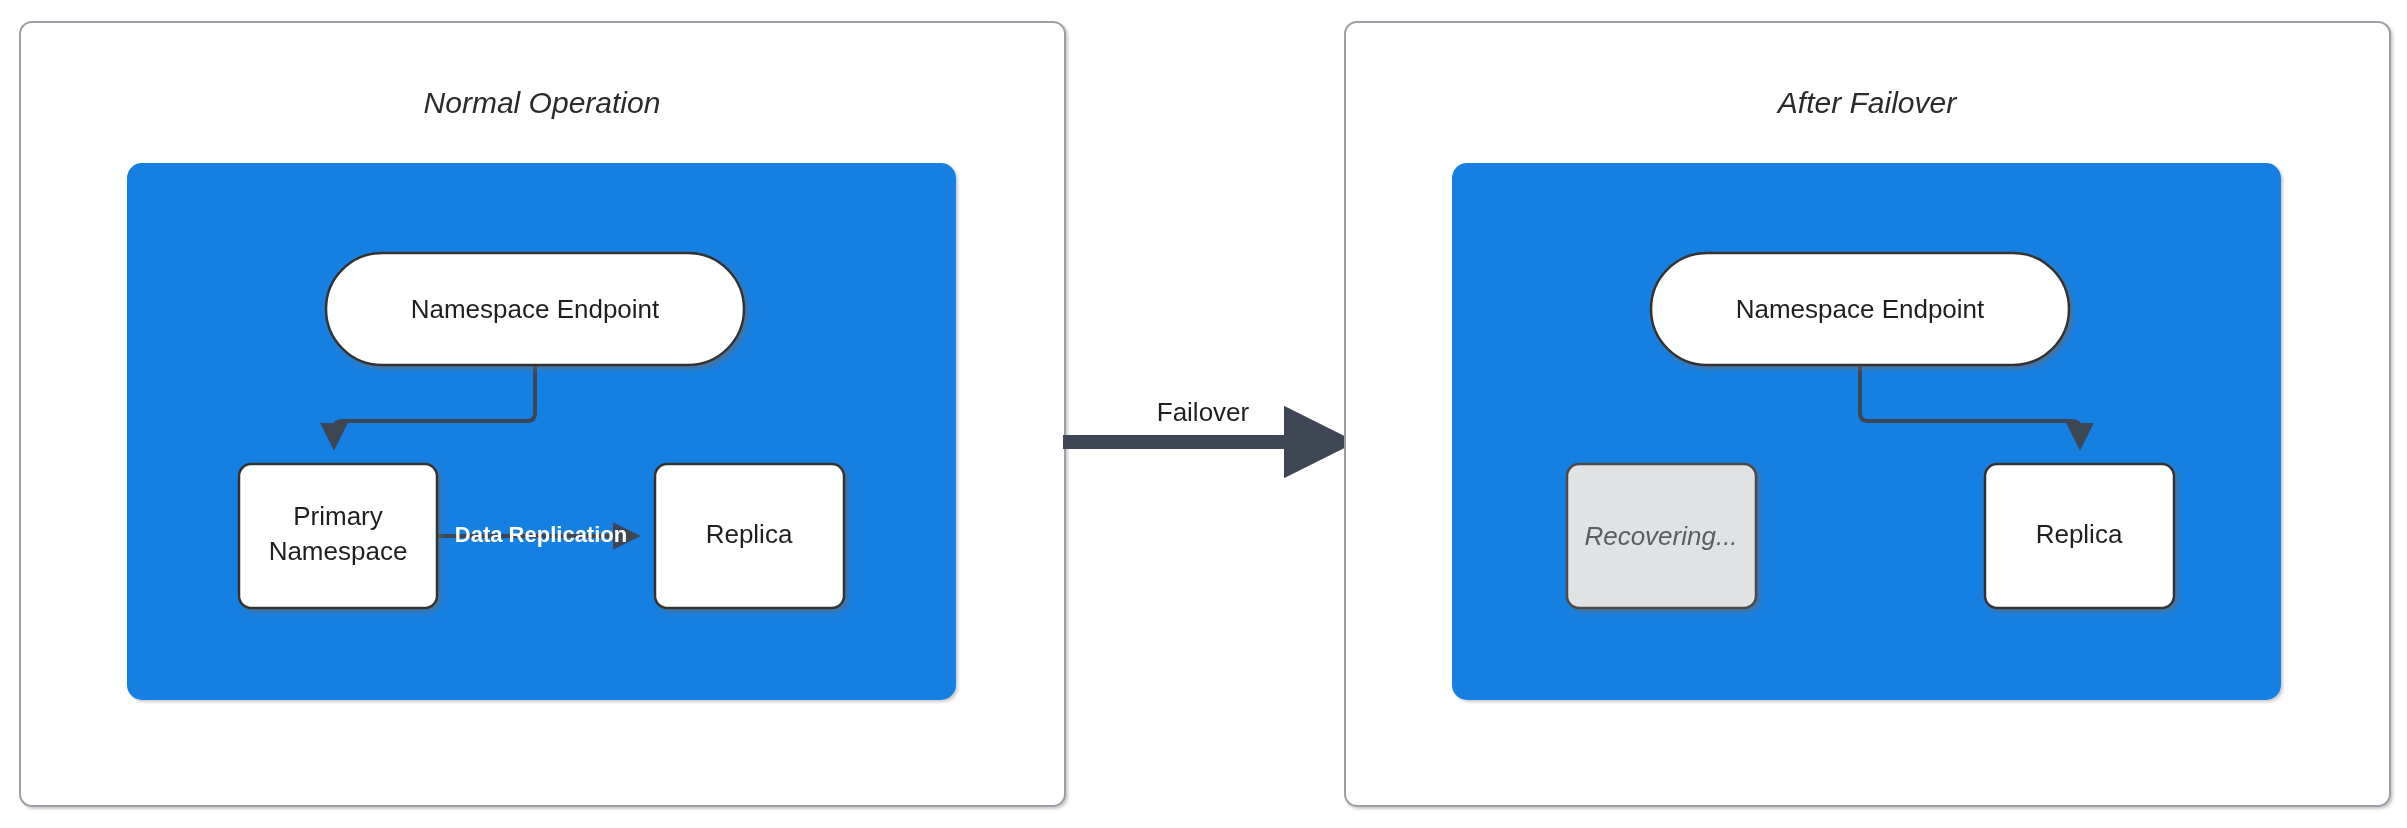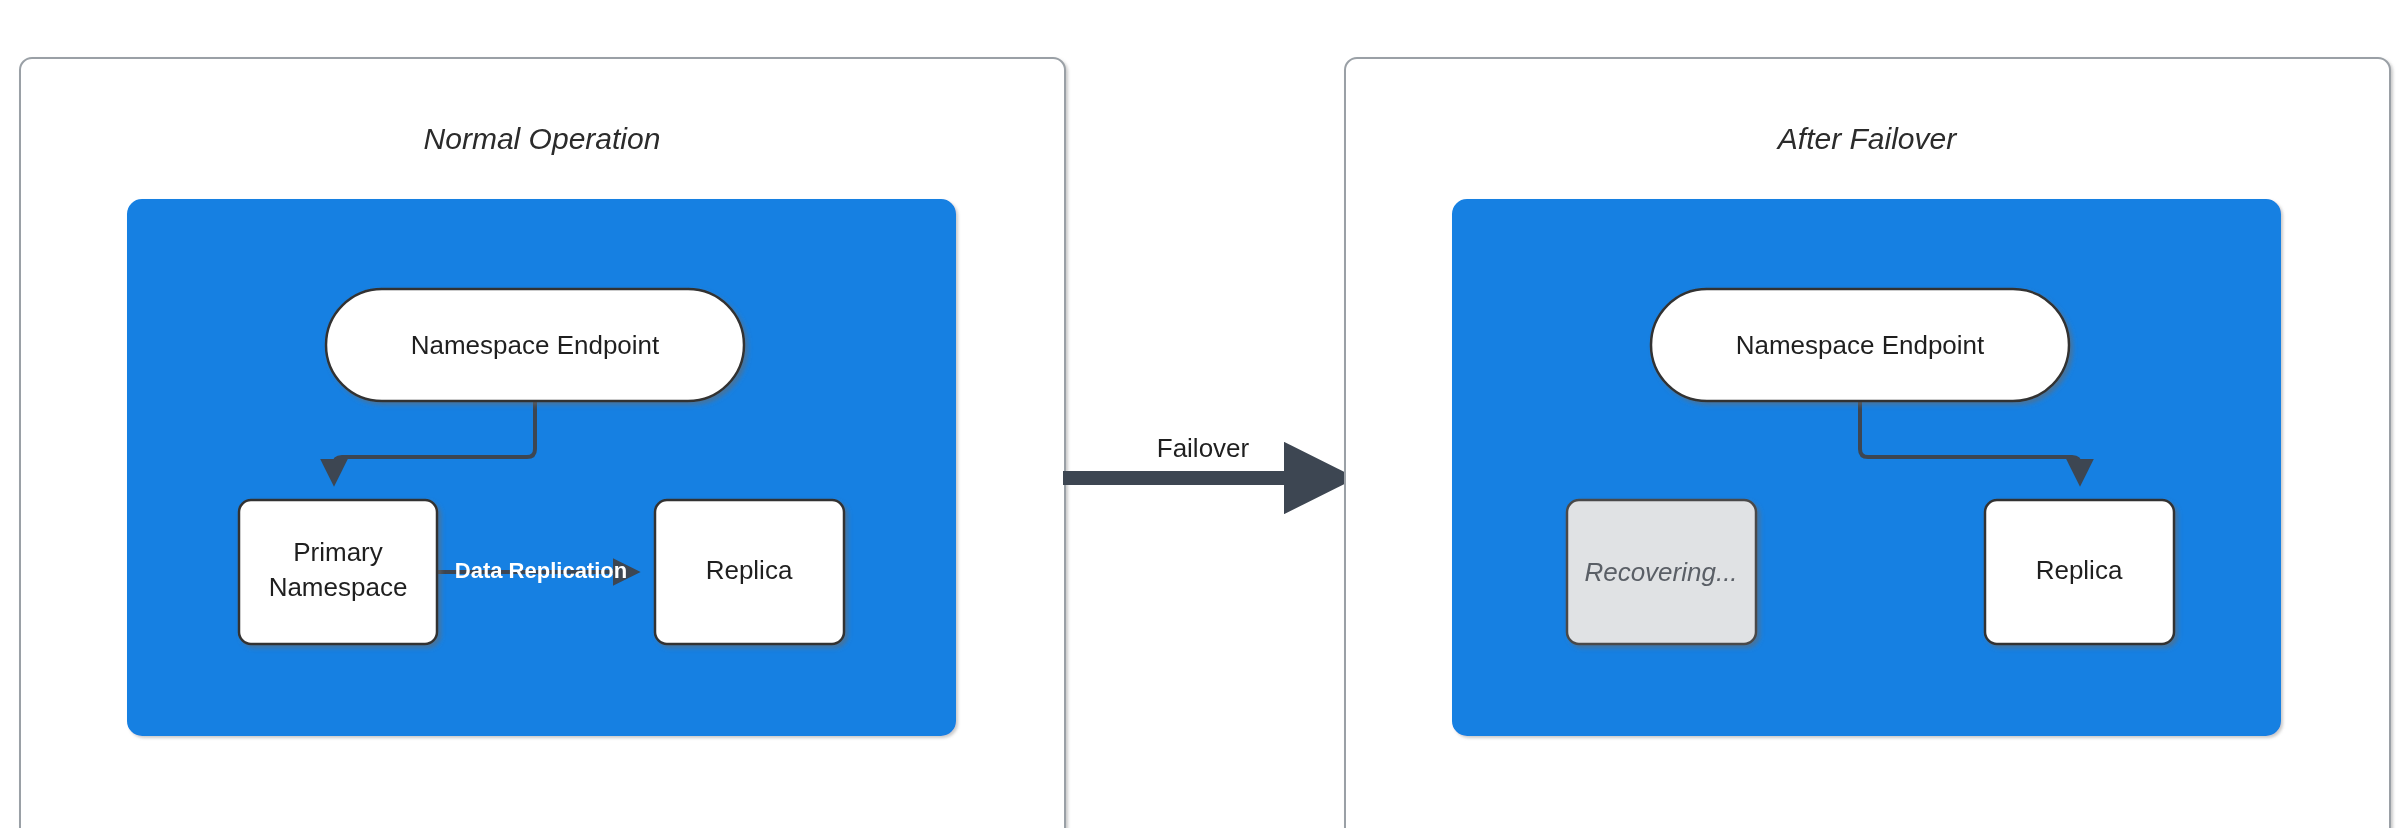--- a/index.html
+++ b/index.html
@@ -10,21 +10,20 @@
   body {
     width: 2407px;
     height: 828px;
     font-family: "Liberation Sans", sans-serif;
     overflow: hidden;
   }
   #diagram-root {
     position: relative;
     width: 2407px;
     height: 640px;
-    margin-top: 36px;
   }
   svg.diagram {
     display: block;
     width: 2407px;
     height: 828px;
   }
   .panel-frame {
     fill: #ffffff;
     stroke: #9aa0a6;
     stroke-width: 2;

